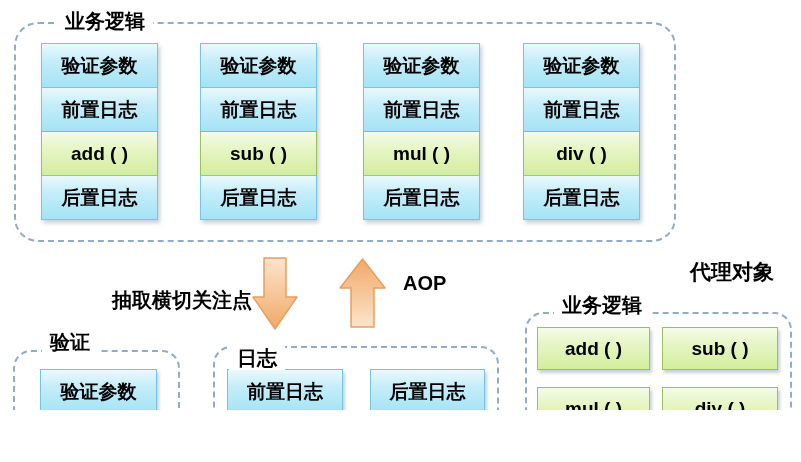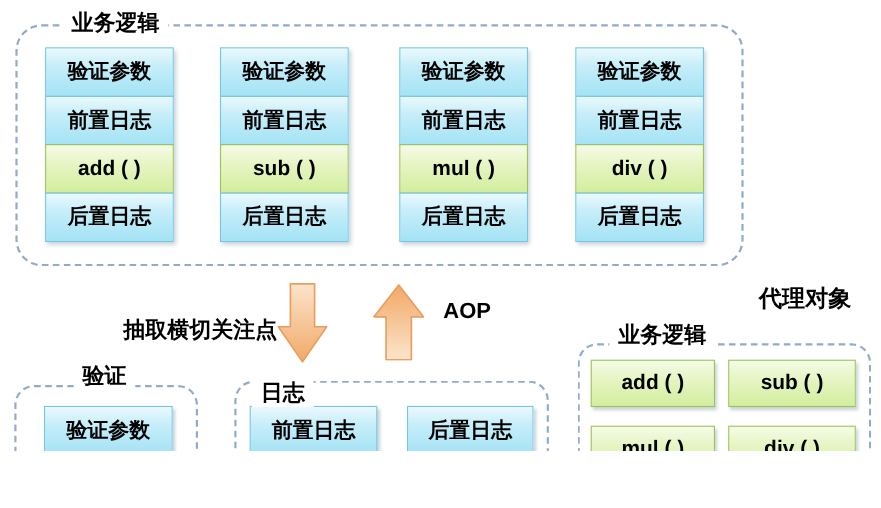--- a/index.html
+++ b/index.html
@@ -104,21 +104,21 @@
         <stop offset="1" stop-color="#fce4cc"></stop>
       </linearGradient>
     </defs>
     <path d="M23.5 1 L46 30 H35 V69 H12 V30 H1 Z" fill="url(#gup)" stroke="#e79e5e" stroke-width="1.5" stroke-linejoin="round"></path>
   </svg>
 
   <div class="side-label" style="left:112px;top:288px;">抽取横切关注点</div>
   <div class="side-label" style="left:403px;top:271px;">AOP</div>
 
   <div class="dashed-box" style="left:13px;top:350px;width:167px;height:94px;border-radius:18px;"></div>
-  <div class="region-label" style="left:42px;top:330px;margin-left:25px;">验证</div>
+  <div class="region-label" style="left:42px;top:330px;">验证</div>
   <div class="box blue single" style="left:40px;top:369px;width:117px;height:45px;">验证参数</div>
 
   <div class="dashed-box" style="left:213px;top:346px;width:286px;height:98px;border-radius:18px;"></div>
   <div class="region-label" style="left:229px;top:346px;">日志</div>
   <div class="box blue single" style="left:227px;top:369px;width:116px;height:45px;">前置日志</div>
   <div class="box blue single" style="left:370px;top:369px;width:115px;height:45px;">后置日志</div>
 
 
   <div class="side-label" style="left:690px;top:260px;font-size:21px;">代理对象</div>
   <div class="dashed-box" style="left:525px;top:312px;width:267px;height:131px;border-radius:18px;"></div>

